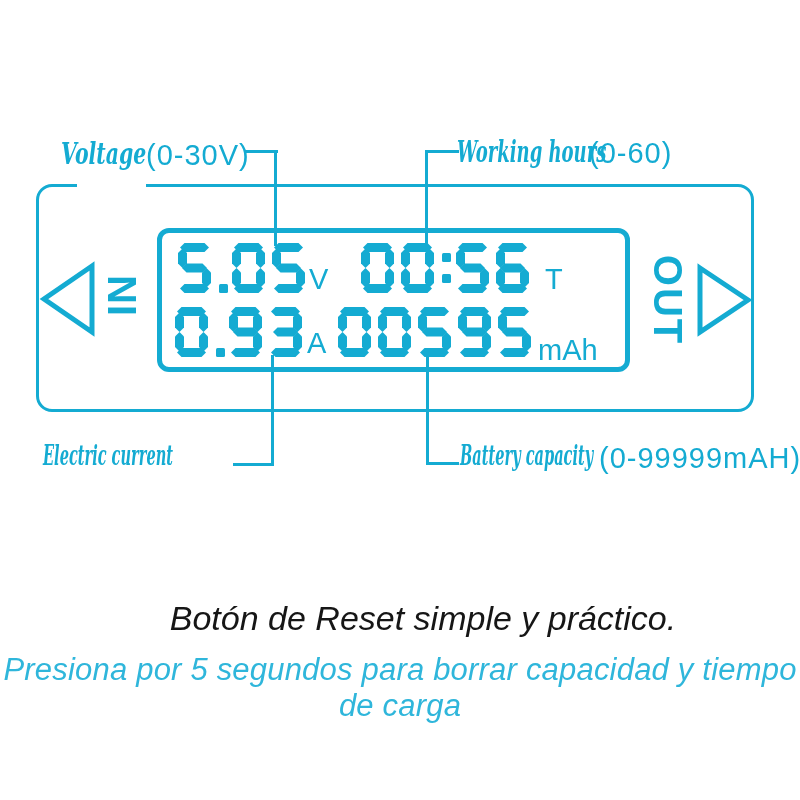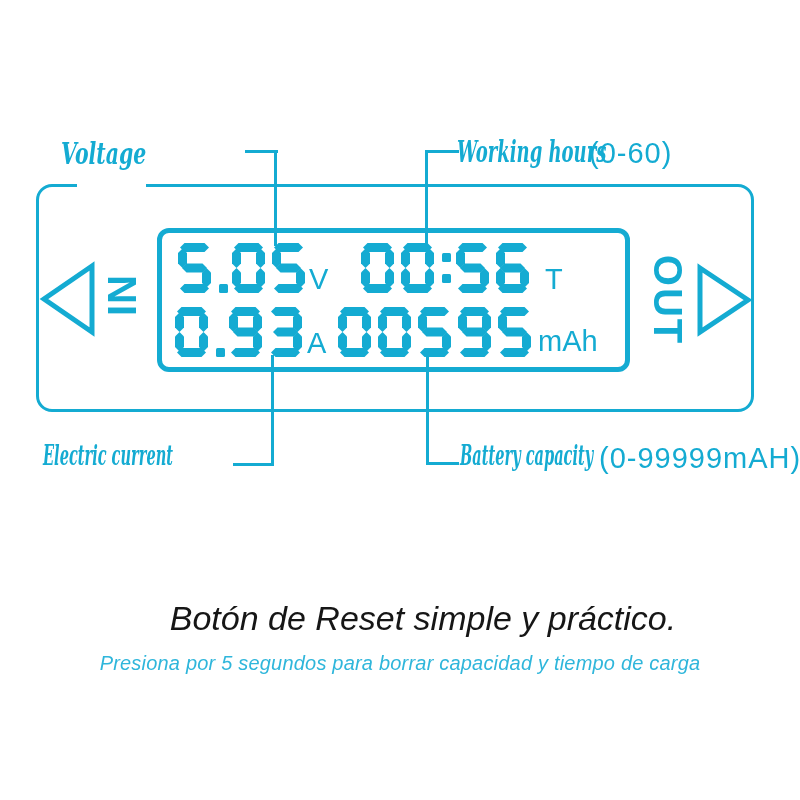--- a/index.html
+++ b/index.html
@@ -31,21 +31,21 @@
   .seg{position:absolute;line-height:0;}
   #seg0{left:178px;top:243px;}
   #seg1{left:361px;top:243px;}
   #seg2{left:175px;top:307px;}
   #seg3{left:338px;top:307px;}
 
   .unit{position:absolute;color:#14abd2;font-size:29px;line-height:1;}
   #u0{left:309px;top:265px;}
   #u1{left:545px;top:265px;}
   #u2{left:307px;top:329px;}
-  #u3{left:538px;top:327px;}
+  #u3{left:538px;top:336px;}
 
   
   .rot{position:absolute;color:#14abd2;font-weight:700;font-size:40px;line-height:1;white-space:nowrap;}
   #in-t{left:122px;top:295px;transform:translate(-50%,-50%) rotate(-90deg);letter-spacing:1px;}
   #out-t{left:668px;top:300px;transform:translate(-50%,-50%) rotate(90deg);letter-spacing:2px;}
 
   #arrows{position:absolute;left:0;top:0;pointer-events:none;}
 
   
   .script{position:absolute;font-family:"DejaVu Serif",serif;font-style:italic;font-weight:700;
@@ -57,21 +57,21 @@
   #l-w-r{left:589px;top:138px;}
   #l-c-s{left:43px;top:441px;font-size:28px;transform:scaleX(0.52);}
   #l-c-r{left:151px;top:443px;}
   #l-b-s{left:460px;top:441px;font-size:28px;transform:scaleX(0.52);}
   #l-b-r{left:599px;top:443px;}
 
   
   #cap-t{position:absolute;left:0;right:0;top:599px;text-align:center;font-style:italic;
          font-size:34px;color:#161616;margin-left:46px;}
   #cap-s{position:absolute;left:0;right:0;top:652px;text-align:center;font-style:italic;
-         font-size:20px;color:#2fb6db;letter-spacing:0.2px;}
+         font-size:31px;color:#2fb6db;letter-spacing:0.2px;}
 </style>
 </head>
 <body>
 
 <div id="stage">
 
   <div id="outline"></div>
   <div id="outline-gap"></div>
 
   <div id="display"></div>
@@ -188,20 +188,21 @@
   <span class="unit" id="u3">mAh</span>
 
   <svg id="arrows" width="800" height="800" viewBox="0 0 800 800">
     <polygon points="92,266 44,299 92,332" fill="none" stroke="#14abd2" stroke-width="5"></polygon>
     <polygon points="700,268 748,300 700,332" fill="none" stroke="#14abd2" stroke-width="5"></polygon>
   </svg>
   <span class="rot" id="in-t">IN</span>
   <span class="rot" id="out-t">OUT</span>
 
   <span class="script" id="l-v-s">Voltage</span>
+  <span class="range" id="l-v-r">(0-30V)</span>
 
   <span class="script" id="l-w-s">Working hours</span>
   <span class="range" id="l-w-r">(0-60)</span>
 
   <span class="script" id="l-c-s">Electric current</span>
 
   <span class="script" id="l-b-s">Battery capacity</span>
   <span class="range" id="l-b-r">(0-99999mAH)</span>
 
   <div id="cap-t">Botón de Reset simple y práctico.</div>

